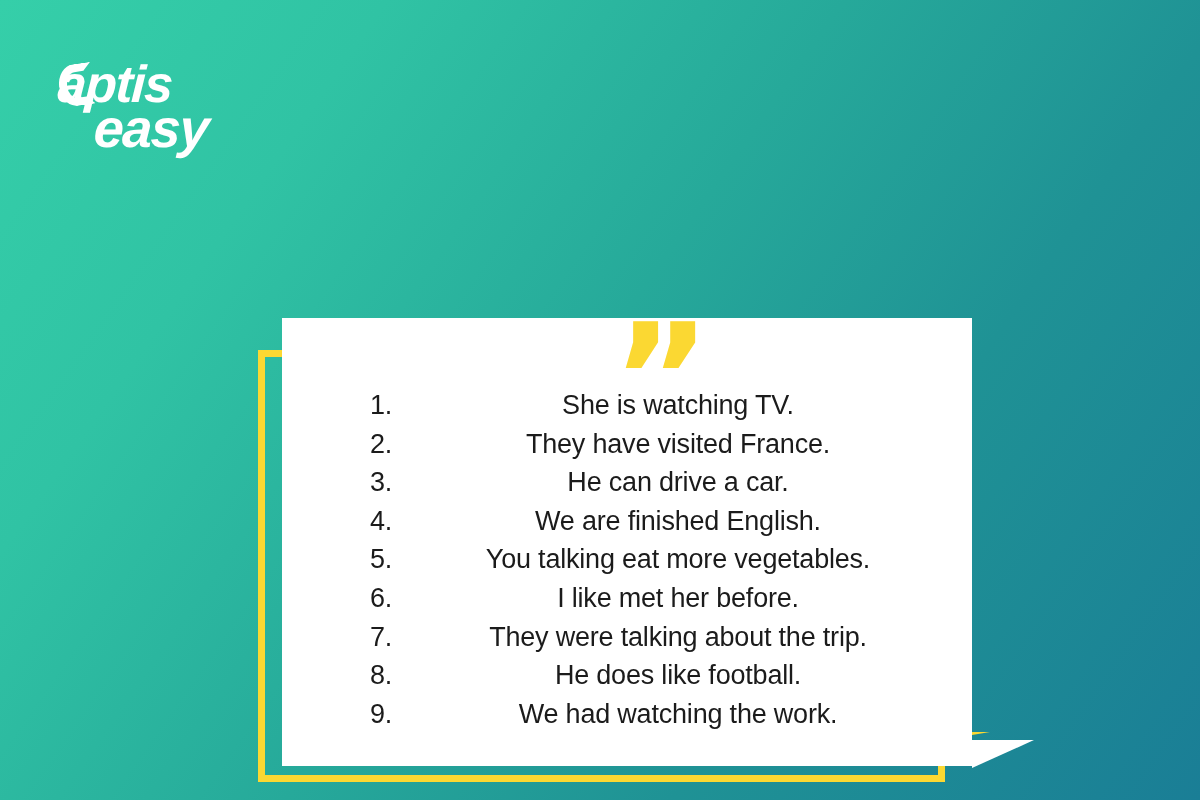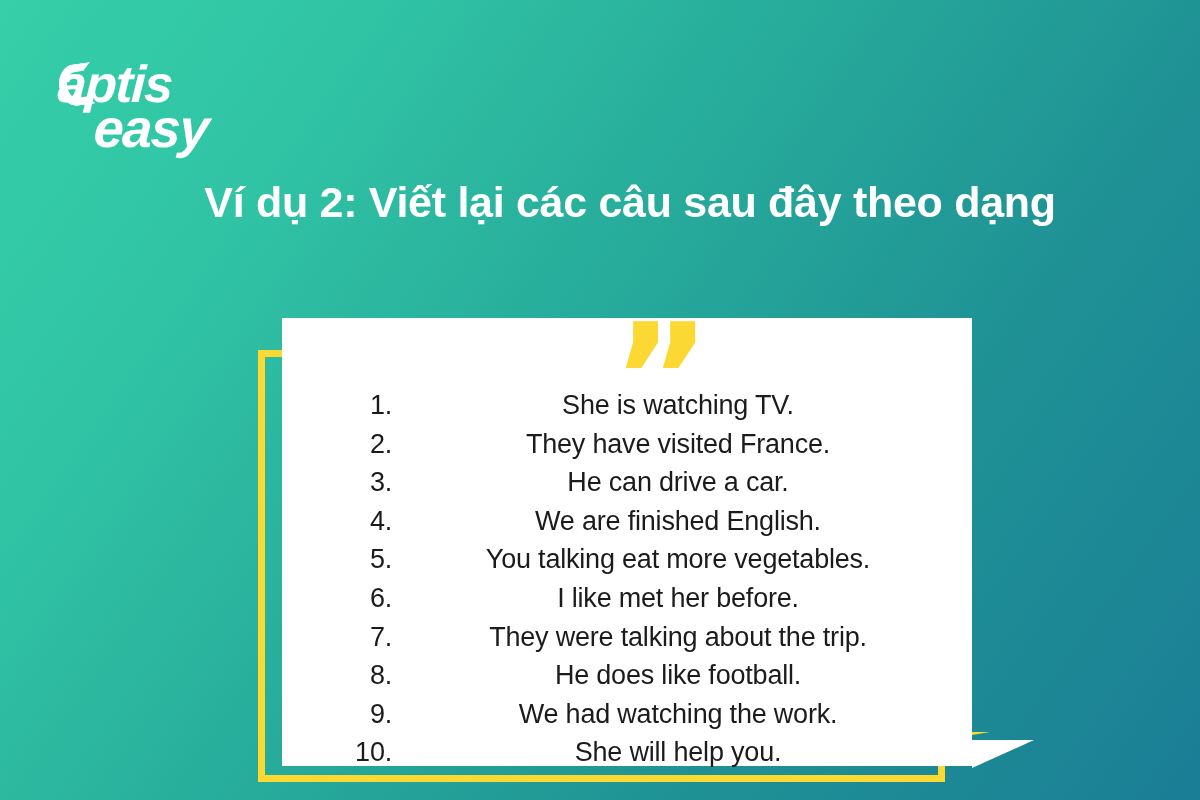--- a/index.html
+++ b/index.html
@@ -184,21 +184,20 @@
 
 <div id="slide">
 
   <div id="logo">
     <span class="logo-swoosh"></span>
     <span class="logo-line1">aptis</span>
     <span class="logo-line2">easy</span>
   </div>
 
   <div id="title">
-    <span class="tline">Ví dụ 2: Viết lại các câu sau đây theo dạng</span>
   </div>
 
   <div id="card-group">
 
     <div id="yellow-frame"></div>
     <div id="yellow-tail"></div>
 
     <div id="white-card">
       <ol id="sentence-list">
           <li>
@@ -229,24 +228,20 @@
             <span class="num">7.</span>
             <span class="txt">They were talking about the trip.</span>
           </li>
           <li>
             <span class="num">8.</span>
             <span class="txt">He does like football.</span>
           </li>
           <li>
             <span class="num">9.</span>
             <span class="txt">We had watching the work.</span>
-          </li>
-          <li>
-            <span class="num">10.</span>
-            <span class="txt">She will help you.</span>
           </li>
         </ol>
     </div>
     <div id="white-tail"></div>
 
     <div id="quote-mark">”</div>
   </div>
 
 </div>
 

